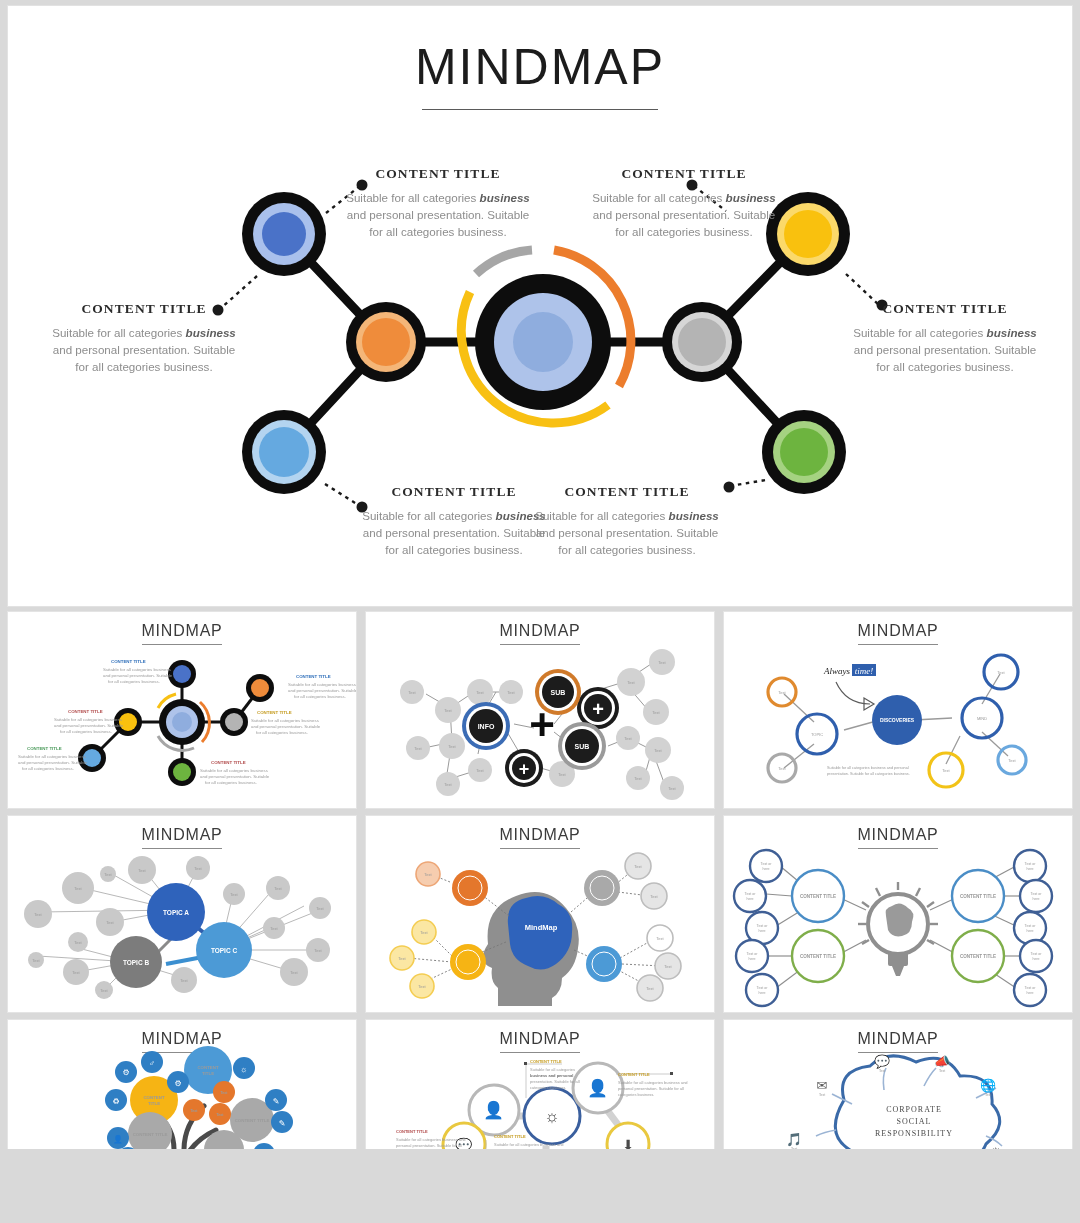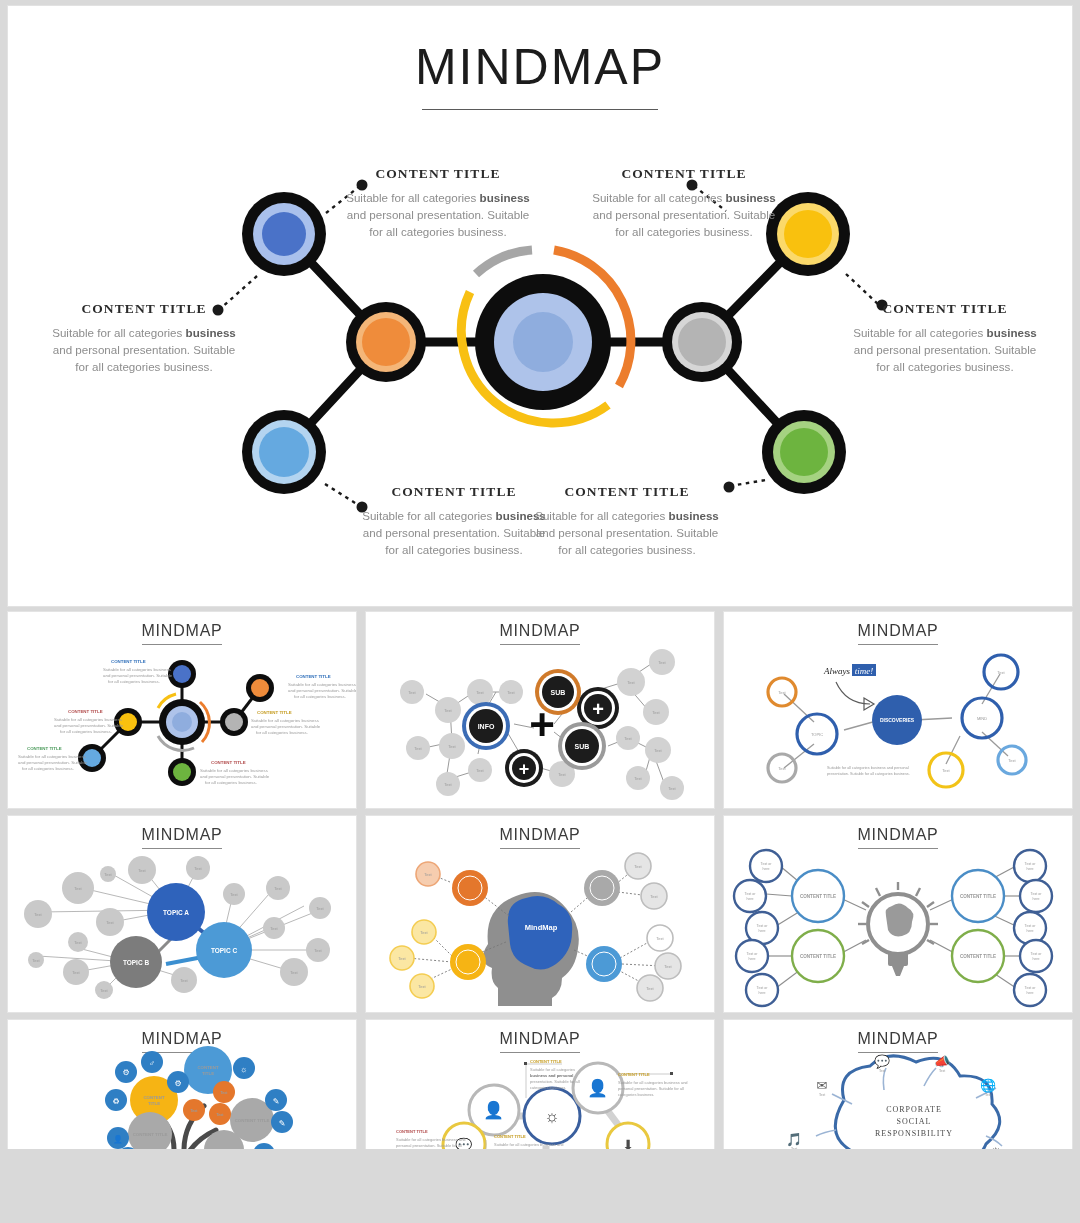--- a/index.html
+++ b/index.html
@@ -55,21 +55,21 @@
     margin-bottom: 7px;
     white-space: nowrap;
   }
   .tblock .body {
     font-family: "Liberation Sans", sans-serif;
     font-size: 11.6px;
     line-height: 1.47;
     color: #8d8d8d;
     text-align: center;
   }
-  .tblock .body b { color: #5e5e5e; font-weight: bold; }
+  .tblock .body b { color: #5e5e5e; font-weight: bold; font-style: italic; }
 
   
   .grid {
     position: absolute;
     left: 8px; top: 612px;
     width: 1064px;
     display: grid;
     grid-template-columns: repeat(3, 348px);
     grid-template-rows: repeat(3, 196px);
     gap: 8px 10px;

